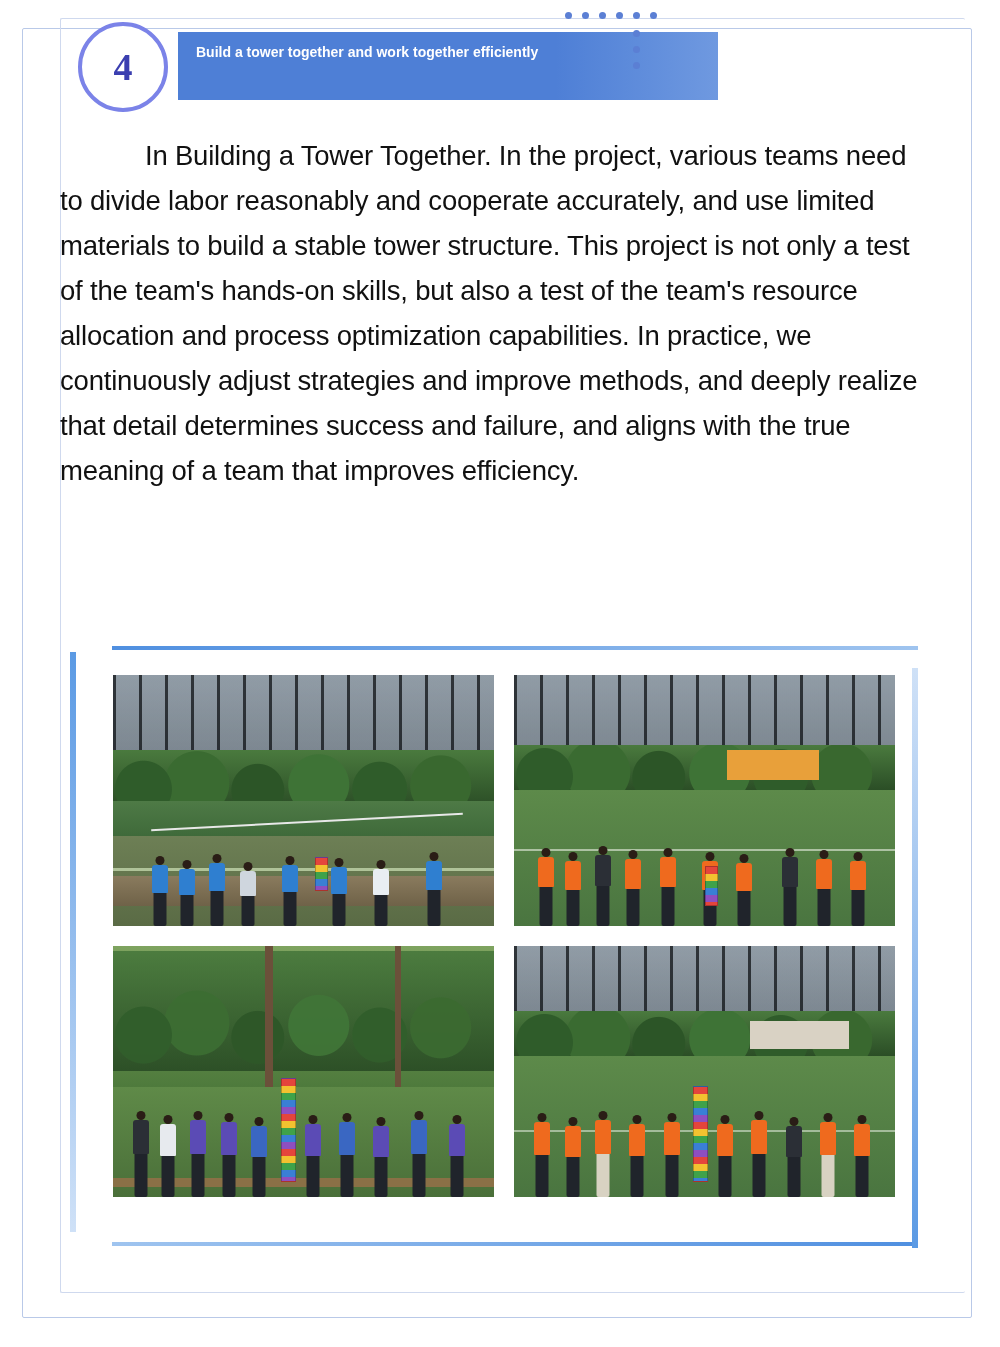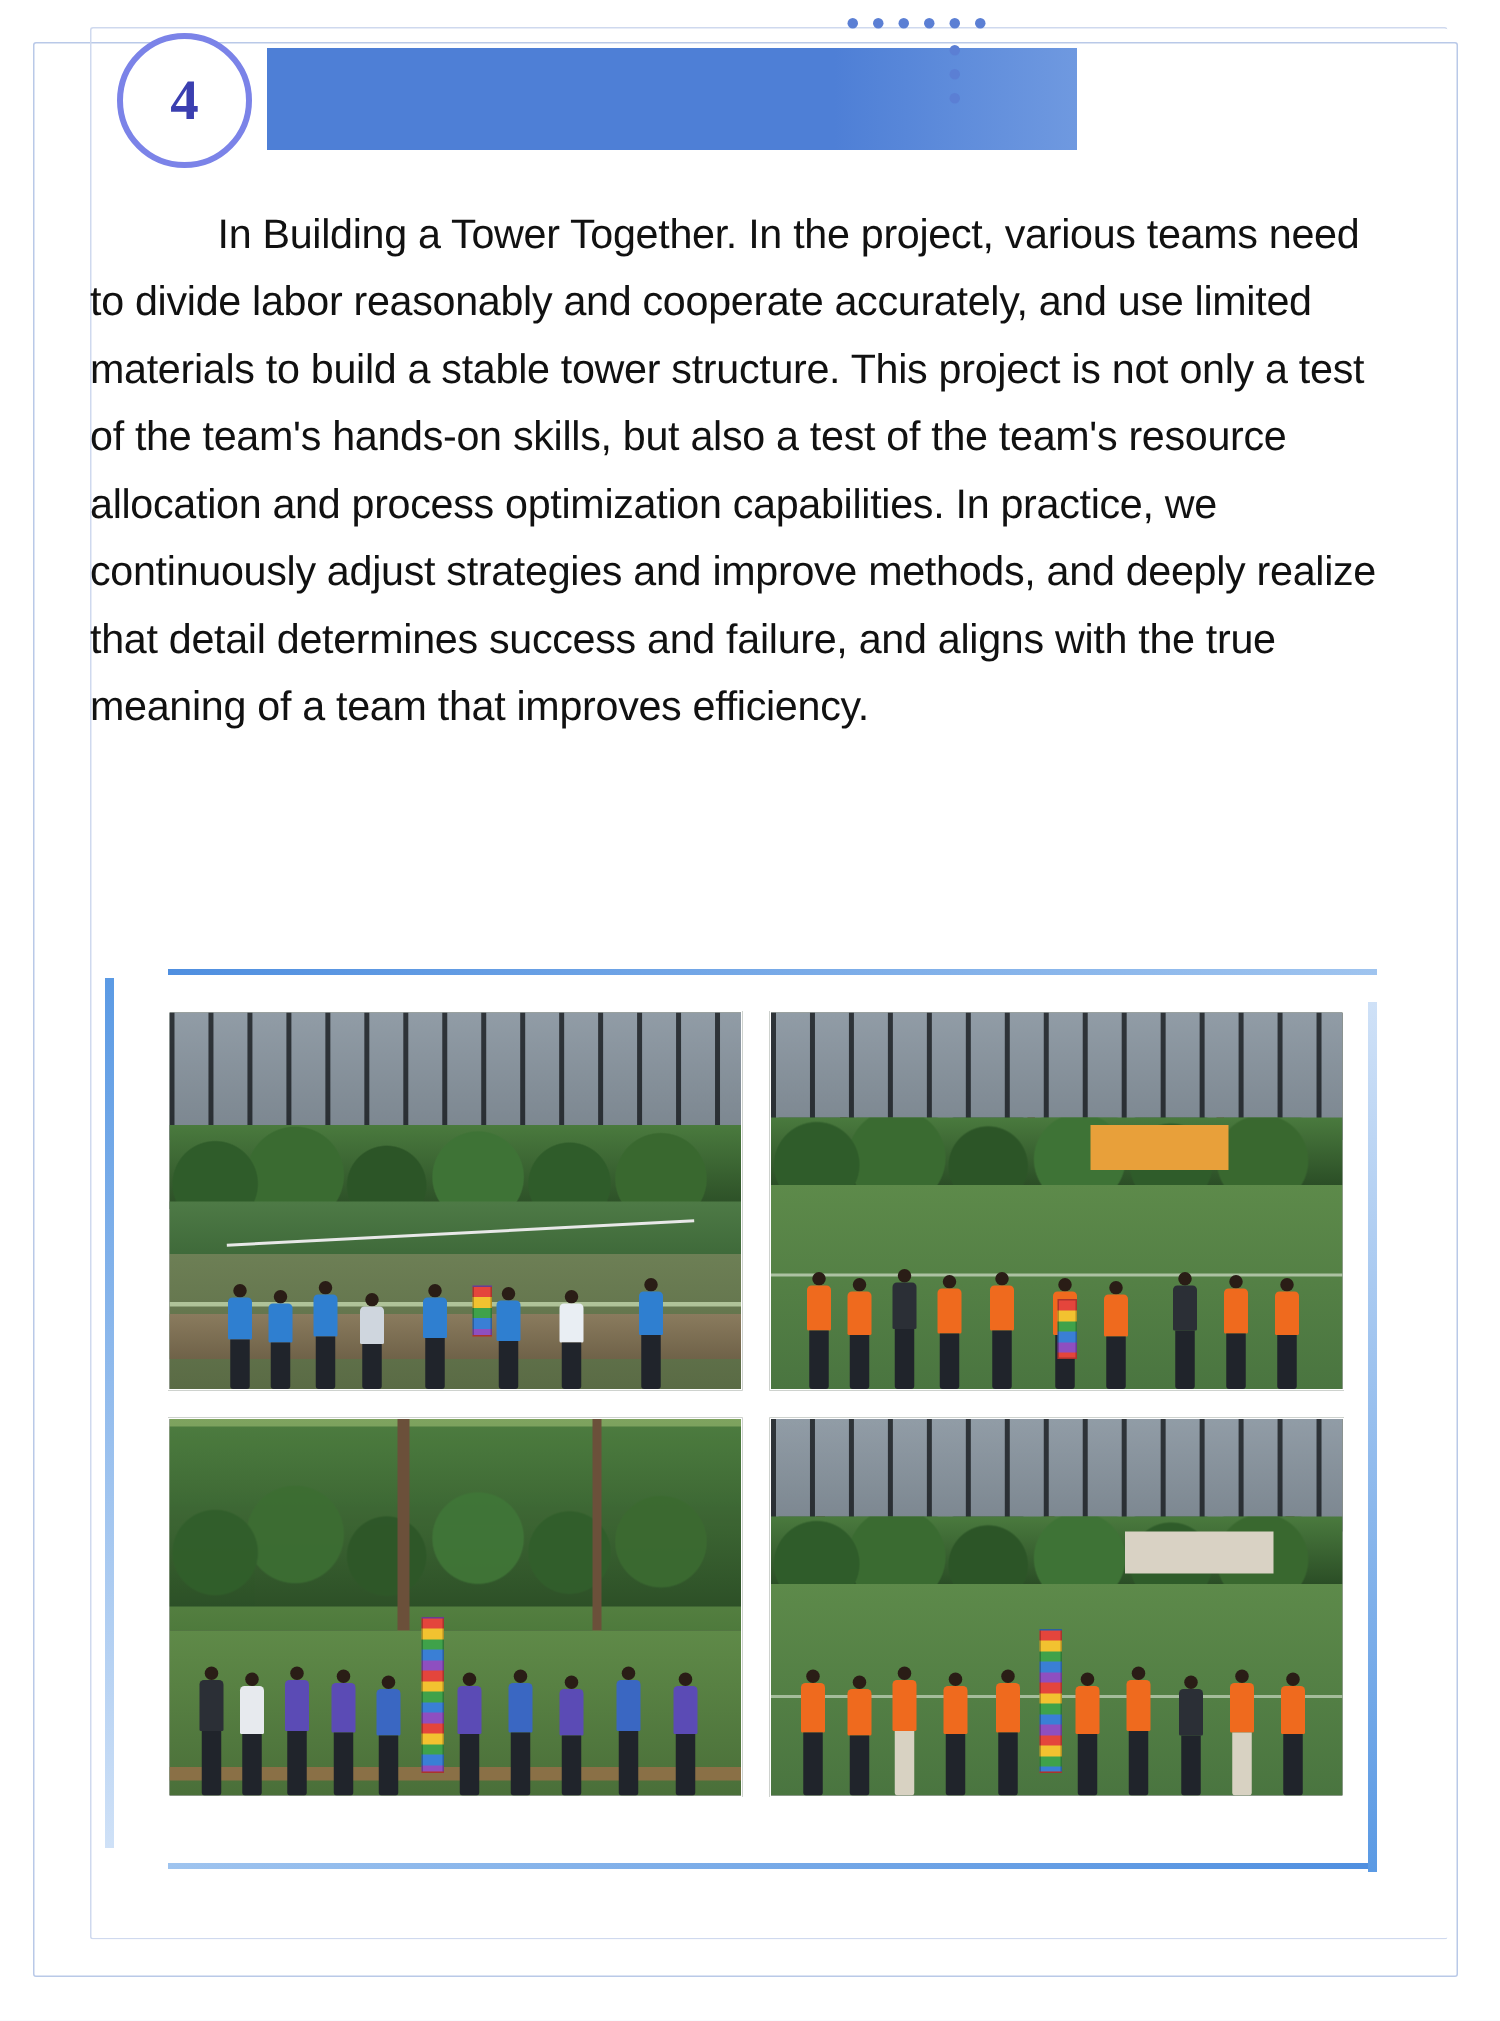--- a/index.html
+++ b/index.html
@@ -237,20 +237,21 @@
 
 <div id="page">
 
   <div class="frame-border"></div>
   <div class="frame-border-inner"></div>
 
   <div class="header">
 
     <div class="header-band"></div>
 
+    <div class="header-band-label">Build a tower together and work together efficiently</div>
 
     <div class="header-circle">
       <span class="header-circle-num">4</span>
     </div>
   </div>
 
   <div class="dots">
     <span class="dot" style="left:0px;  top:6px;"></span>
     <span class="dot" style="left:17px; top:6px;"></span>
     <span class="dot" style="left:34px; top:6px;"></span>

